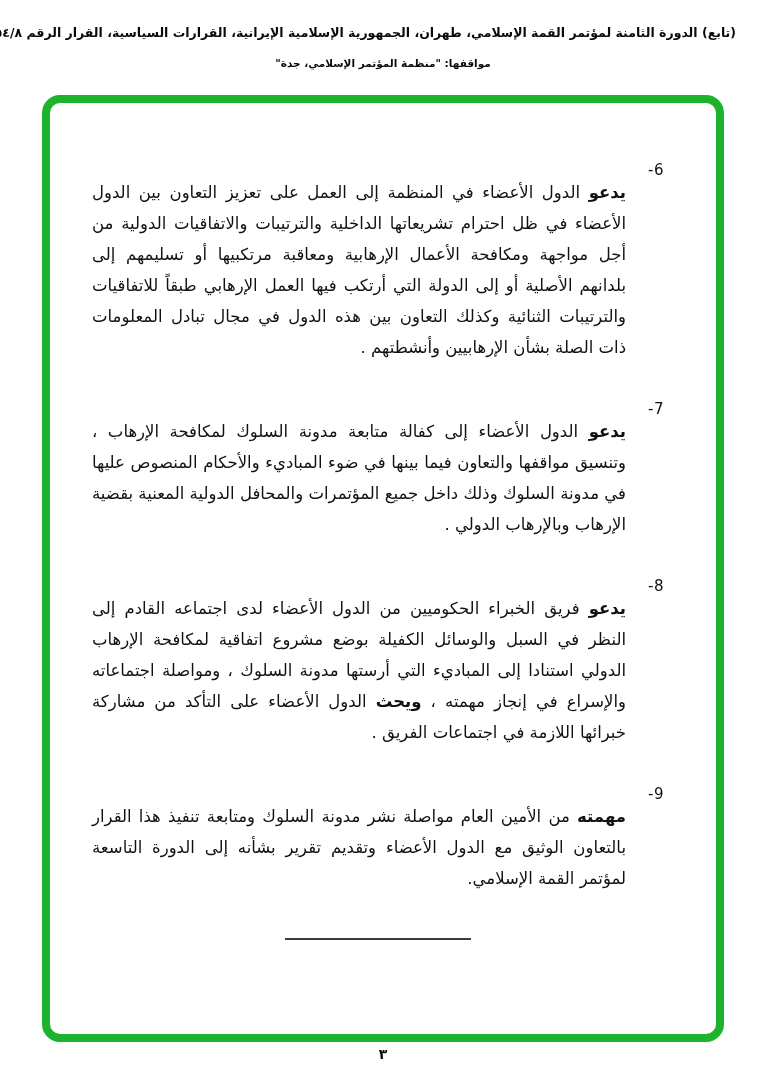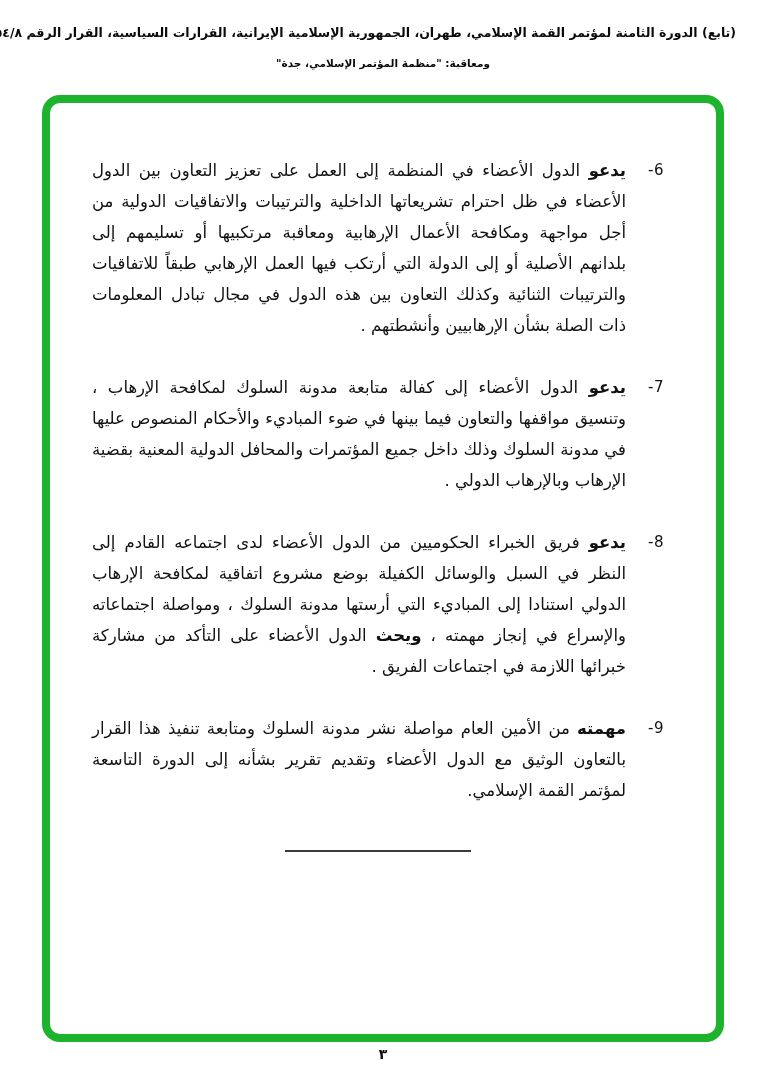--- a/index.html
+++ b/index.html
@@ -61,20 +61,21 @@
     flex: 0 0 38px;
     direction: rtl;
     text-align: right;
     font-size: 15px;
     letter-spacing: 0.5px;
   }
   .clause-text {
     flex: 1 1 auto;
     text-align: justify;
     direction: rtl;
+    margin-top: 22px;
   }
   .b {
     font-weight: bold;
   }
   .divider {
     width: 186px;
     height: 2px;
     background: #3c3c3c;
     margin: 44px auto 0 auto;
   }
@@ -88,21 +89,21 @@
     font-size: 14px;
     color: #0a0a0a;
   }
 </style>
 </head>
 <body>
 
 <div class="header-title">(تابع) الدورة الثامنة لمؤتمر القمة الإسلامي، طهران، الجمهورية الإسلامية الإيرانية، القرارات السياسية، القرار الرقم ٥٤/٨-س (ق.إ)</div>
 
 <div class="header-source">
-  <span>ومعاقبة:</span>
+  <span>مواقفها:</span>
   <span>"منظمة المؤتمر الإسلامي، جدة"</span>
 </div>
 
 <div class="content-frame">
 
   <div class="clause">
     <div class="clause-num">6-</div>
     <div class="clause-text"><span class="b">يدعو</span><span> الدول الأعضاء في المنظمة إلى العمل على تعزيز التعاون بين الدول الأعضاء في ظل احترام تشريعاتها الداخلية والترتيبات والاتفاقيات الدولية من أجل مواجهة ومكافحة الأعمال الإرهابية ومعاقبة مرتكبيها أو تسليمهم إلى بلدانهم الأصلية أو إلى الدولة التي أرتكب فيها العمل الإرهابي طبقاً للاتفاقيات والترتيبات الثنائية وكذلك التعاون بين هذه الدول في مجال تبادل المعلومات ذات الصلة بشأن الإرهابيين وأنشطتهم .</span></div>
   </div>
 

